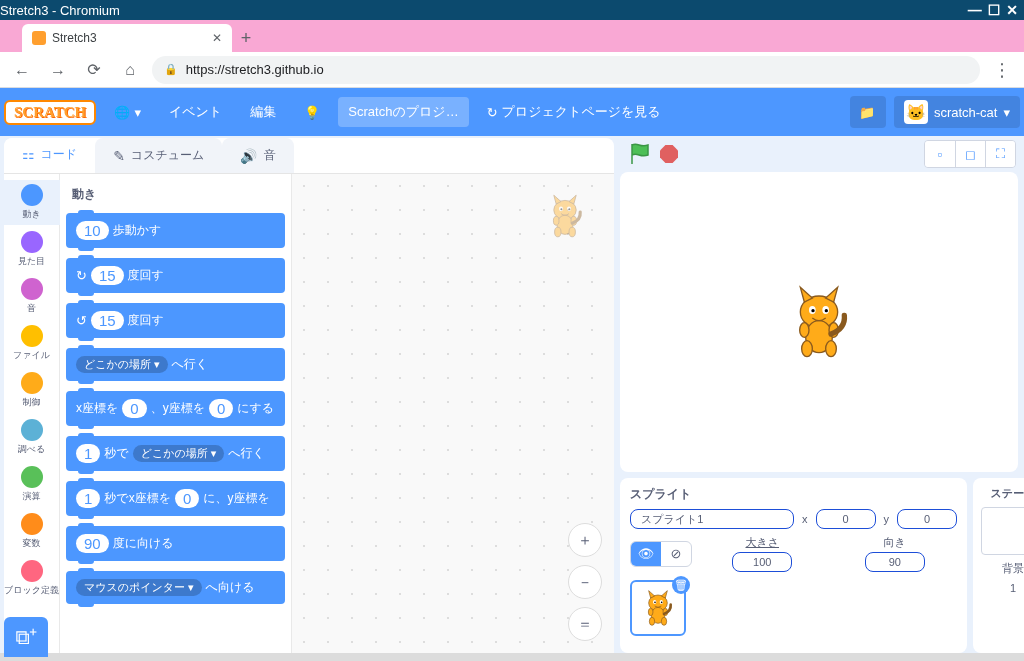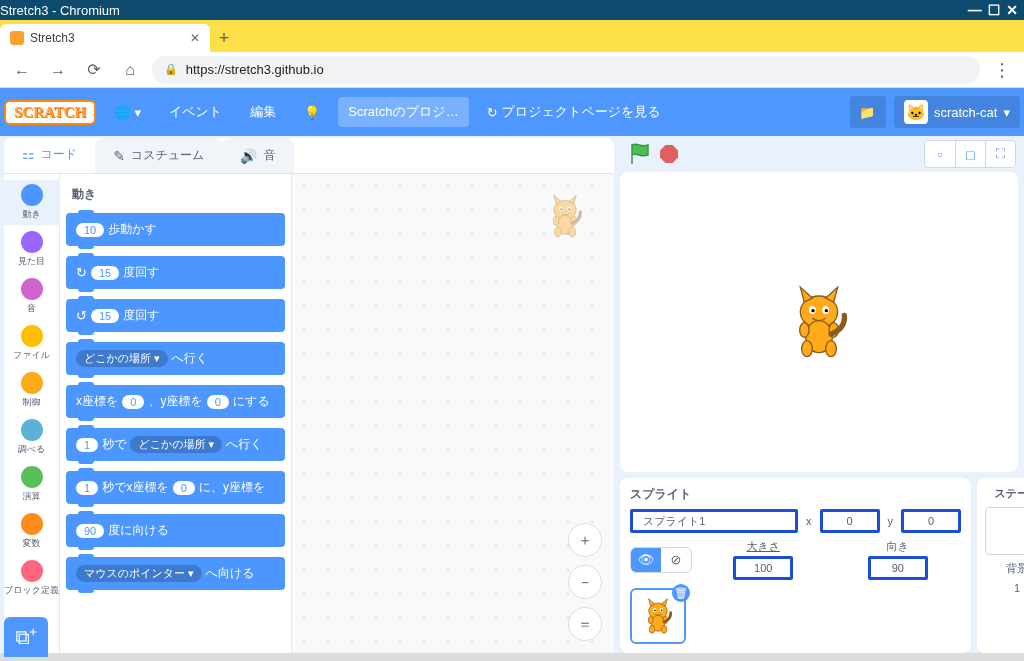--- a/index.html
+++ b/index.html
@@ -4,21 +4,21 @@
 <style>
 * { margin: 0; padding: 0; box-sizing: border-box; font-family: "Helvetica Neue", Arial, sans-serif; }
 body { width: 1024px; height: 661px; overflow: hidden; background: #dcdcdc; }
 
 
 .window-title { height: 20px; background: #0c4a6e; color: #fff; display: flex; align-items: center; font-size: 13px; position: relative; }
 .window-controls { position: absolute; right: 6px; display: flex; gap: 6px; font-size: 14px; font-weight: bold; }
 .window-controls span { cursor: pointer; }
 
 
-.tab-strip { height: 32px; background: #fde047; display: flex; align-items: flex-end; padding-left: 0; }
+.tab-strip { height: 32px; background: #f9a8d4; display: flex; align-items: flex-end; padding-left: 22px; }
 .browser-tab { background: #fff; height: 28px; width: 210px; border-radius: 6px 6px 0 0; display: flex; align-items: center; padding: 0 10px; font-size: 12px; color: #3c4043; gap: 6px; }
 .browser-tab .favicon { width: 14px; height: 14px; background: #ff9f2e; border-radius: 3px; }
 .browser-tab .close { margin-left: auto; color: #5f6368; cursor: pointer; }
 .new-tab { width: 28px; height: 28px; display: flex; align-items: center; justify-content: center; color: #5f6368; cursor: pointer; font-size: 18px; }
 
 
 .url-bar { height: 36px; background: #fff; display: flex; align-items: center; padding: 0 8px; gap: 8px; border-bottom: 1px solid #dadce0; }
 .nav-btn { width: 28px; height: 28px; display: flex; align-items: center; justify-content: center; color: #5f6368; cursor: pointer; font-size: 16px; border-radius: 50%; }
 .url-field { flex: 1; height: 28px; background: #f1f3f4; border-radius: 14px; display: flex; align-items: center; padding: 0 12px; font-size: 13px; color: #202124; gap: 8px; }
 .lock-icon { color: #5f6368; font-size: 11px; }
@@ -53,21 +53,21 @@
 .cat-item { width: 56px; display: flex; flex-direction: column; align-items: center; font-size: 9px; color: #575e75; cursor: pointer; padding: 4px 0; }
 .cat-dot { width: 22px; height: 22px; border-radius: 50%; margin-bottom: 2px; }
 .cat-item.selected { background: #e9f1fc; }
 
 
 .palette { width: 232px; background: #fff; border-right: 1px solid #e9e9e9; padding: 8px 6px; overflow: hidden; }
 .palette h4 { font-size: 12px; color: #575e75; margin: 4px 0 10px 6px; font-weight: bold; }
 .block { background: #4c97ff; color: #fff; border-radius: 4px; padding: 8px 10px; margin-bottom: 10px; font-size: 12px; display: flex; align-items: center; gap: 4px; flex-wrap: wrap; cursor: grab; position:relative;}
 .block::before{content:"";position:absolute;left:12px;top:-3px;width:16px;height:6px;background:#4c97ff;border-radius:3px 3px 0 0;}
 .block::after{content:"";position:absolute;left:12px;bottom:-3px;width:16px;height:6px;background:#4c97ff;border-radius:0 0 3px 3px;}
-.pill { background: #fff; color: #4c97ff; border-radius: 10px; padding: 1px 8px; font-size: 11px; min-width:20px;text-align:center;}
+.pill { background: #fff; color: #4c97ff; border-radius: 10px; padding: 1px 8px; font-size: 15px; min-width:20px;text-align:center;}
 .drop { background: #3d79cc; color: #fff; border-radius: 10px; padding: 1px 8px; font-size: 11px; display:inline-flex;align-items:center;gap:3px;}
 .rot-icon{font-size:13px;}
 
 
 .workspace { flex: 1; background: #f9f9f9; background-image: radial-gradient(#ddd 1px, transparent 1px); background-size: 24px 24px; position: relative; }
 .ws-controls { position: absolute; right: 12px; bottom: 12px; display: flex; flex-direction: column; gap: 8px; }
 .ws-btn { width: 34px; height: 34px; border-radius: 50%; background: #fff; border: 1px solid #ddd; display: flex; align-items: center; justify-content: center; color: #575e75; cursor: pointer; font-size: 15px; }
 
 
 .ext-btn { position: absolute; left: 4px; bottom: 4px; width: 44px; height: 40px; background: #4d97ff; border-radius: 6px 6px 0 0; display: flex; align-items: center; justify-content: center; color: #fff; font-size: 20px; cursor:pointer;}
@@ -80,21 +80,21 @@
 .stage-size-btns { margin-left: auto; display: flex; gap: 0; border:1px solid #d0d6e2;border-radius:4px;overflow:hidden;}
 .size-btn { width: 30px; height: 26px; background: #fff; display: flex; align-items: center; justify-content: center; color: #4d97ff; cursor: pointer; font-size: 13px;border-left:1px solid #d0d6e2;}
 .size-btn:first-child{border-left:none;}
 
 .stage { flex: 0 0 300px; background: #fff; border-radius: 8px; margin: 0 6px 6px 0; display: flex; align-items: center; justify-content: center; position: relative; }
 
 .sprite-row { flex: 1; display: flex; gap: 6px; padding-right:6px;}
 .sprite-panel { flex: 1; background: #fff; border-radius: 8px; padding: 8px 10px; font-size: 11px; color: #575e75; }
 .sprite-panel .title { font-weight: bold; margin-bottom: 6px; font-size:12px;}
 .sprite-props { display: flex; gap: 8px; align-items: center; margin-bottom: 6px; }
-.prop-input { border: 3px solid #1d4ed8; border-radius: 2px; padding: 3px 10px; font-size: 11px; color:#575e75; min-width:60px;text-align:center;background:#fff;}
+.prop-input { border: 1px solid #1d4ed8; border-radius: 8px; padding: 3px 10px; font-size: 11px; color:#575e75; min-width:60px;text-align:center;background:#fff;}
 .prop-label{font-size:11px;color:#575e75;}
 .vis-btns { display: flex; border: 1px solid #d0d6e2; border-radius: 6px; overflow: hidden; }
 .vis-btn { width: 30px; height: 24px; display: flex; align-items: center; justify-content: center; cursor: pointer; font-size:13px;}
 .vis-btn.active { background: #4d97ff; color: #fff; }
 .sprite-thumb { margin-top: 8px; width: 56px; height: 56px; border: 2px solid #4d97ff; border-radius: 6px; display: flex; align-items: center; justify-content: center; font-size: 30px; position: relative; background:#fff;}
 .sprite-thumb .del { position: absolute; top: -6px; right: -6px; width: 18px; height: 18px; background: #4d97ff; color: #fff; border-radius: 50%; font-size: 11px; display: flex; align-items: center; justify-content: center; }
 
 .stage-panel { width: 88px; background: #fff; border-radius: 8px; padding: 8px; display: flex; flex-direction: column; align-items: center; font-size: 11px; color: #575e75; gap:6px;}
 .stage-thumb { width: 64px; height: 48px; border: 1px solid #d0d6e2; border-radius: 4px; background: #fff; }
 

